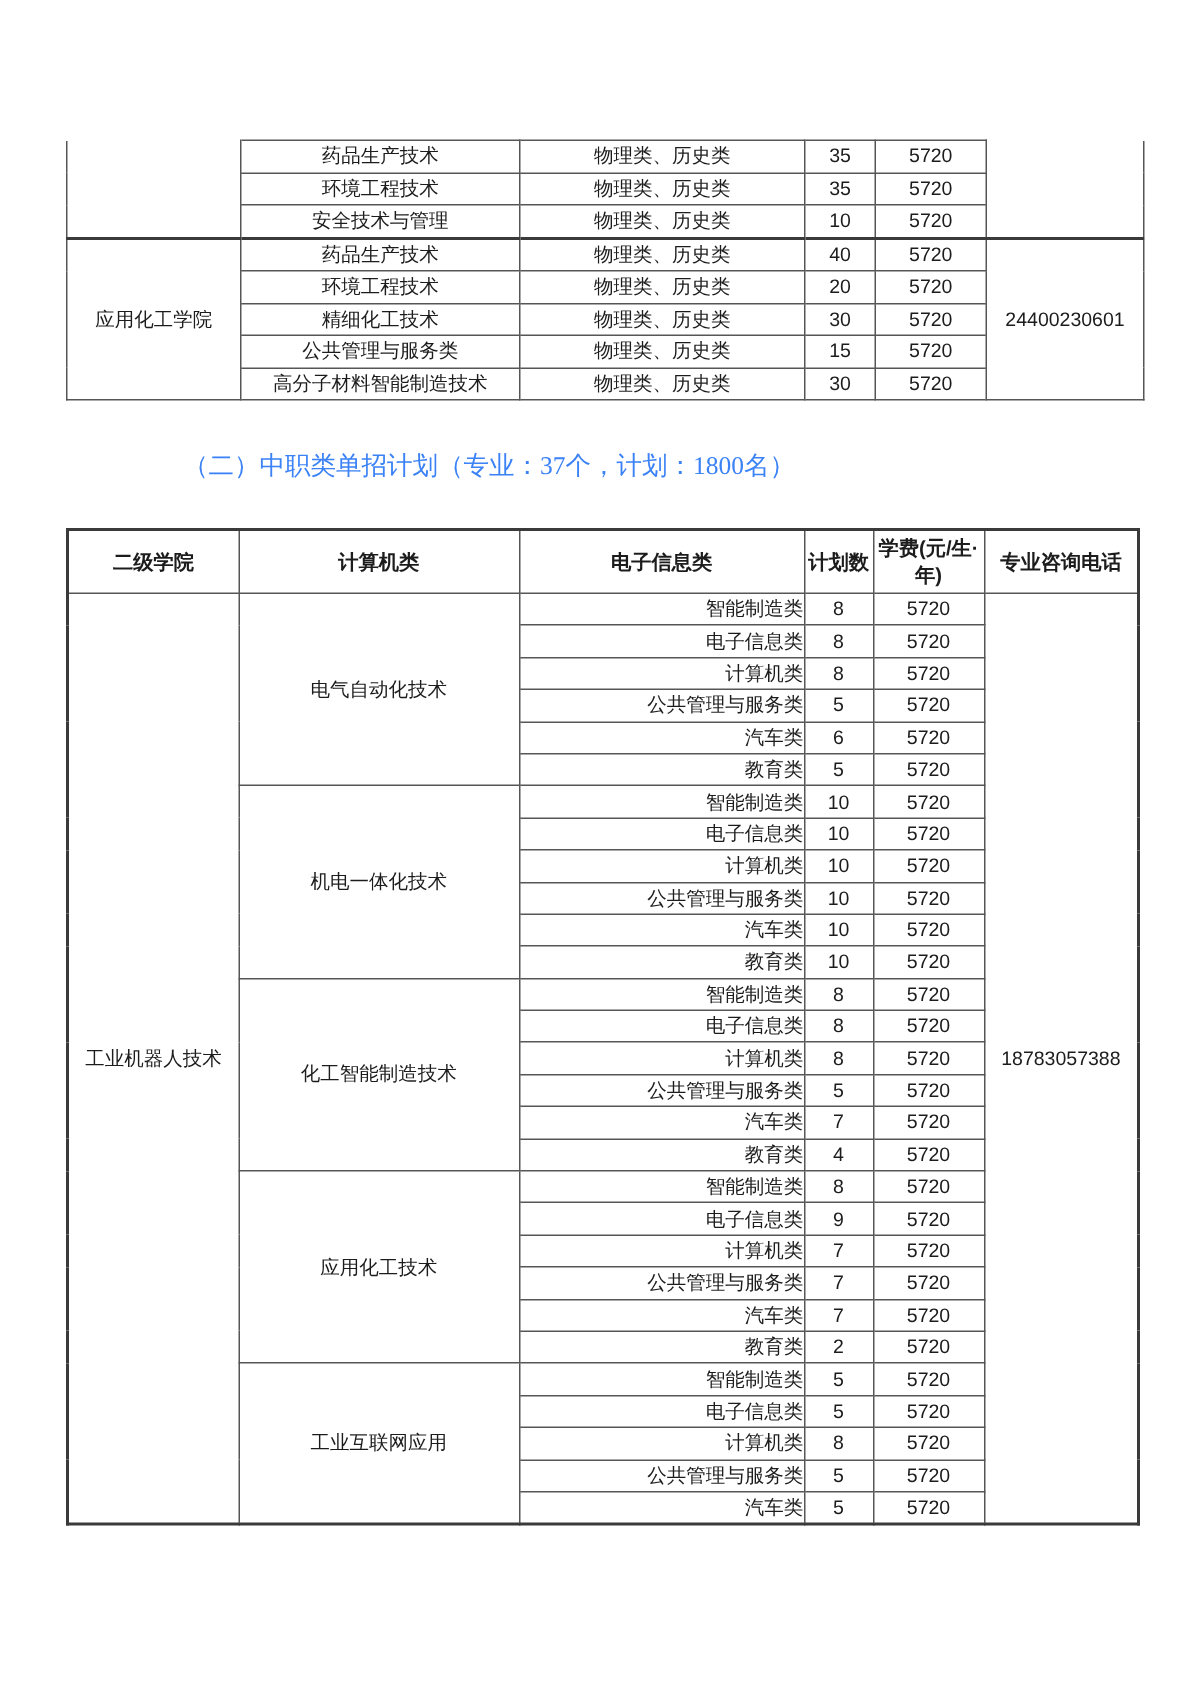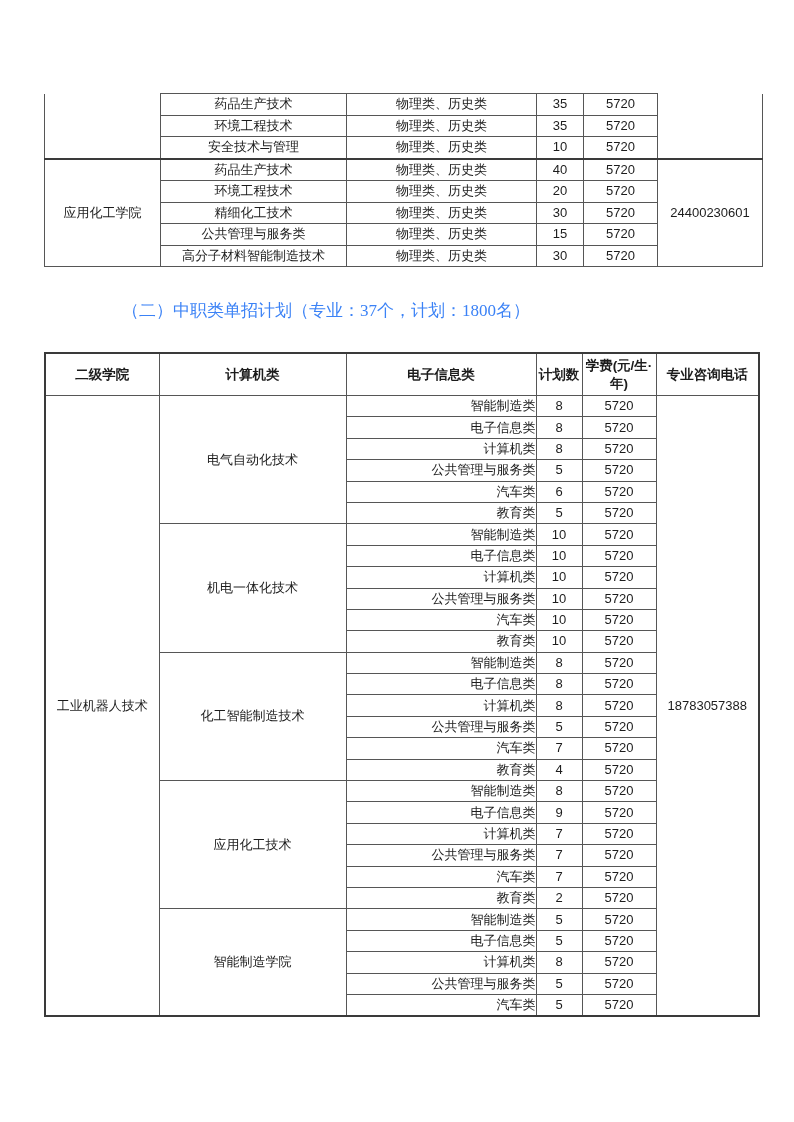--- a/index.html
+++ b/index.html
@@ -249,21 +249,21 @@
         <td>7</td>
         <td>5720</td>
       </tr>
   <tr>
         <td class="cat">教育类</td>
         <td>2</td>
         <td>5720</td>
       </tr>
 
   <tr>
-    <td rowspan="5">智能制造学院</td>
+    <td rowspan="5">工业互联网应用</td>
     <td class="cat">智能制造类</td>
     <td>5</td>
     <td>5720</td>
   </tr>
   <tr>
         <td class="cat">电子信息类</td>
         <td>5</td>
         <td>5720</td>
       </tr>
   <tr>

